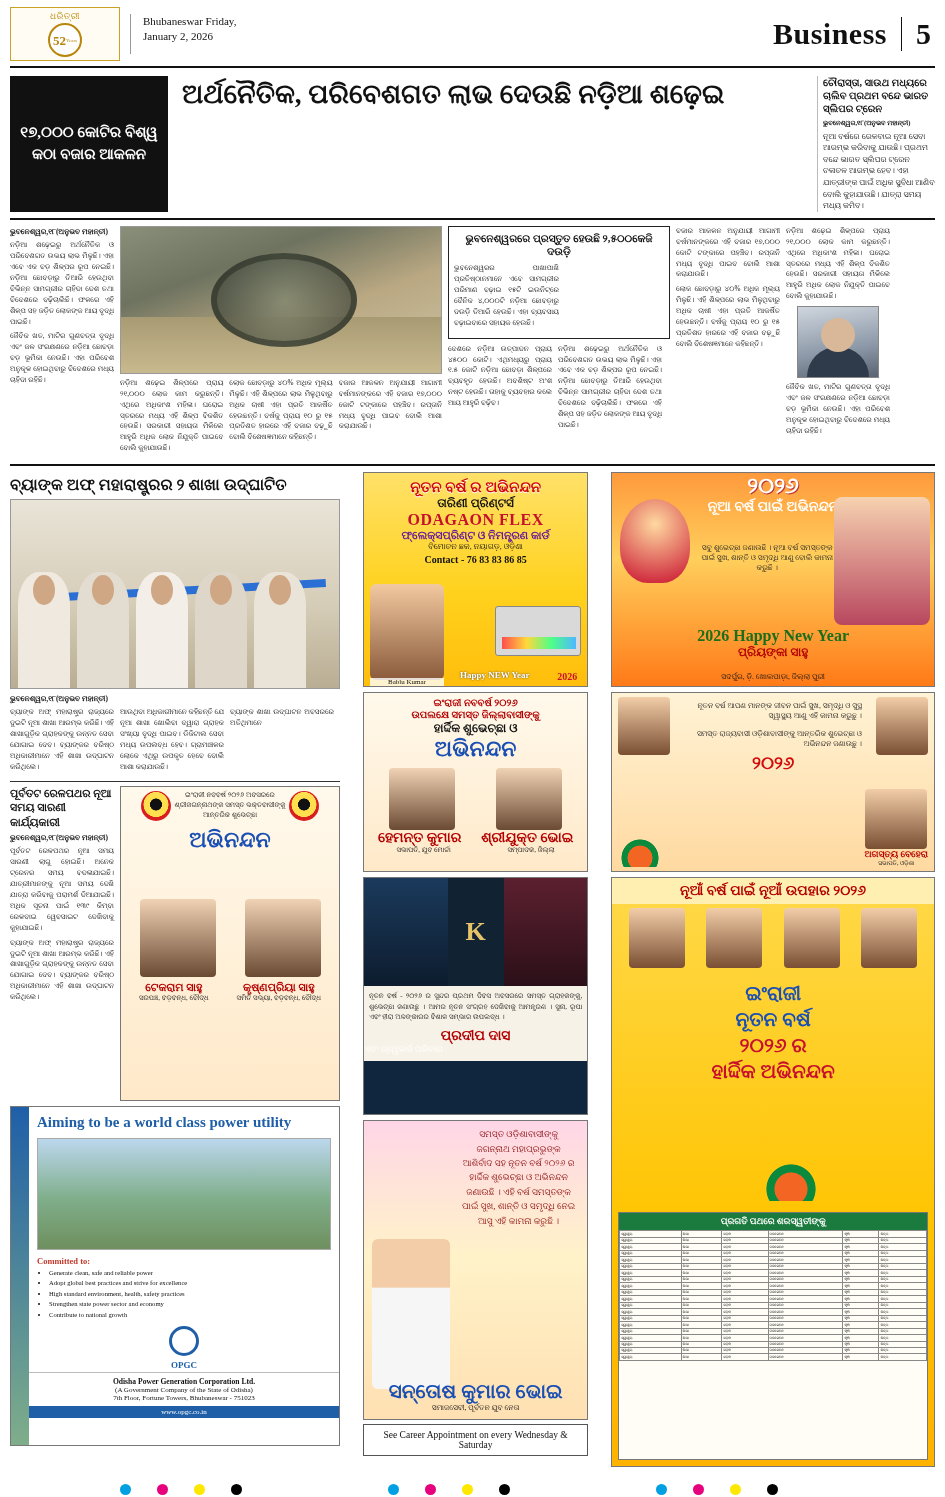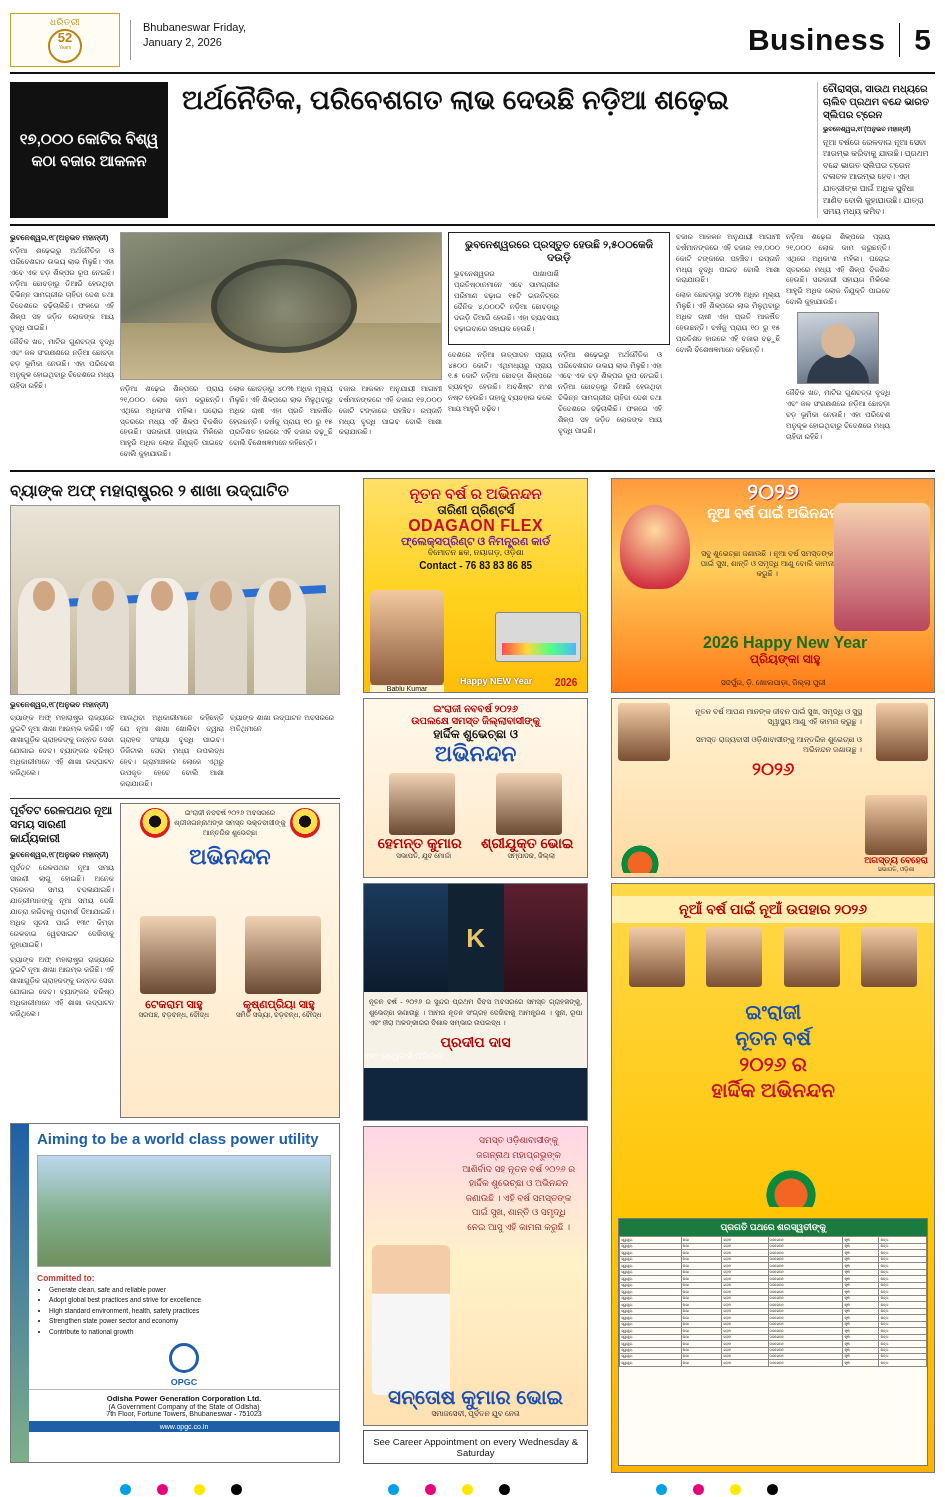--- a/index.html
+++ b/index.html
@@ -5,33 +5,33 @@
   * { box-sizing: border-box; }
   html, body { margin:0; padding:0; }
   body {
     width: 945px; height: 1497px;
     background: #ffffff;
     font-family: "Liberation Sans", sans-serif;
     color: #111;
     overflow: hidden;
     position: relative;
   }
-  .page { position: relative; width: 945px; height: 1497px; padding: 12px 10px; }
+  .page { position: relative; width: 945px; height: 1497px; padding: 6px 10px; font-family: Liberation Serif, serif; }
 
   
   .masthead { display:flex; align-items:center; height: 62px; border-bottom: 2px solid #111; padding-bottom:4px; }
   .logo-badge {
     width: 110px; height: 54px; border: 1px solid #c9a227;
     display:flex; flex-direction:column; align-items:center; justify-content:center;
     background: #fffdf3;
   }
   .logo-badge .brand { font-size: 9px; color:#b8860b; letter-spacing:.5px; }
   .logo-circle {
     width: 34px; height: 34px; border-radius:50%; border:2px solid #b8860b;
-    display:flex; flex-direction:column; align-items:center; justify-content:flex-start;
+    display:flex; align-items:center; justify-content:center;
     background:#fff; margin-top:1px;
   }
   .logo-circle .num { font-size: 13px; font-weight:bold; color:#b8860b; line-height:1; }
   .logo-circle .yrs { font-size: 5px; color:#b8860b; }
   .dateline { font-size: 11px; line-height: 1.35; padding-left: 12px; border-left:1px solid #999; margin-left:10px; height: 40px; }
   .masthead-right { margin-left:auto; display:flex; align-items:center; gap:14px; padding-right: 4px; }
   .section-title { font-size: 30px; font-weight: bold; letter-spacing: .5px; }
   .vline { width:1px; height: 34px; background:#111; }
   .page-no { font-size: 30px; font-weight: bold; }
 
@@ -154,21 +154,21 @@
   .opgc-foot { font-size: 7px; text-align:center; border-top:1px solid #bbb; padding:4px 2px; }
   .opgc-foot b { font-size: 7.6px; }
   .opgc-url { background:#1f5fa8; color:#fff; font-size:7px; text-align:center; padding:2px; }
 
   .ad-santosh { background: linear-gradient(180deg,#ffd6e7 0%, #fff2c9 45%, #ffe0b2 100%); }
   .ad-santosh .msg { font-size: 9px; line-height:1.6; text-align:center; color:#8a0b0b; padding:6px; }
   .ad-santosh .nm { font-size: 20px; font-weight:bold; text-align:center; color:#1a4fb4; }
   .ad-santosh .role { font-size: 7.5px; text-align:center; }
 
   .ad-bigyellow { background: linear-gradient(180deg,#ffd94a 0%, #ffc400 60%, #ffb300 100%); }
-  .ad-bigyellow .top { background:#ffefb0; font-size: 14px; font-weight:bold; color:#b30000; text-align:center; padding:5px;margin-top:12px; }
+  .ad-bigyellow .top { background:#ffefb0; font-size: 14px; font-weight:bold; color:#b30000; text-align:center; padding:5px; }
   .ad-bigyellow .mid { font-size: 20px; font-weight:bold; color:#1a4fb4; text-align:center; line-height:1.3; padding-top:8px; }
   .ad-bigyellow .mid .red { color:#c8102e; }
   .ad-bigyellow .man { position:absolute; right:6px; bottom:42px; width:150px; height:210px; background:linear-gradient(180deg,#f3cfae 0%,#e8e1d6 35%,#2e4a86 100%); border-radius:8px; }
   .lotus { width:44px; height:30px; background:radial-gradient(circle at 50% 70%, #f26522 0 40%, #0b8a3d 42% 60%, transparent 62%); }
 
   .table-ad { background:#fffdf5; }
   .table-ad .th { background:#1b7a3d; color:#fff; font-size:9px; font-weight:bold; text-align:center; padding:3px; }
   .table-ad table { width:100%; border-collapse:collapse; font-size:3.6px; }
   .table-ad td { border:.5px solid #888; padding:.5px 1px; line-height:1.25; }
 
@@ -452,21 +452,21 @@
       <div class="careerbar">See Career Appointment on every  Wednesday &amp; Saturday</div>
     </div>
 
     <div style="width:345px">
       <div class="ad ad-durga" style="height:215px">
         <div class="yr">୨୦୨୬</div>
         <div class="abhi">ନୂଆ ବର୍ଷ ପାଇଁ ଅଭିନନ୍ଦନ</div>
         <div class="idol"></div>
         <div class="lady"></div>
         <div class="msg" style="position:absolute;left:80px;top:70px;width:150px">ସବୁ ଶୁଭେଚ୍ଛା ଜଣାଉଛି । ନୂଆ ବର୍ଷ ସମସ୍ତଙ୍କ ପାଇଁ ସୁଖ, ଶାନ୍ତି ଓ ସମୃଦ୍ଧି ଆଣୁ ବୋଲି କାମନା କରୁଛି ।</div>
-        <div style="position:absolute;left:12px;bottom:26px;width:100%">
+        <div style="position:absolute;left:0;bottom:26px;width:100%">
           <div class="hny">2026  Happy New Year</div>
           <div class="who">ପ୍ରିୟଙ୍କା ସାହୁ</div>
         </div>
         <div style="position:absolute;left:0;bottom:4px;width:100%" class="where">ସଦର୍ପୁର, ଡ଼ି. ଖୋଲପାଡ଼ା, ଜିଲ୍ଲା ପୁରୀ</div>
       </div>
 
       <div class="ad ad-bjp" style="height:180px;margin-top:5px">
         <div style="display:flex;justify-content:space-between;padding:4px 6px 0">
           <div class="leader"></div>
           <div style="flex:1;padding:0 6px">

